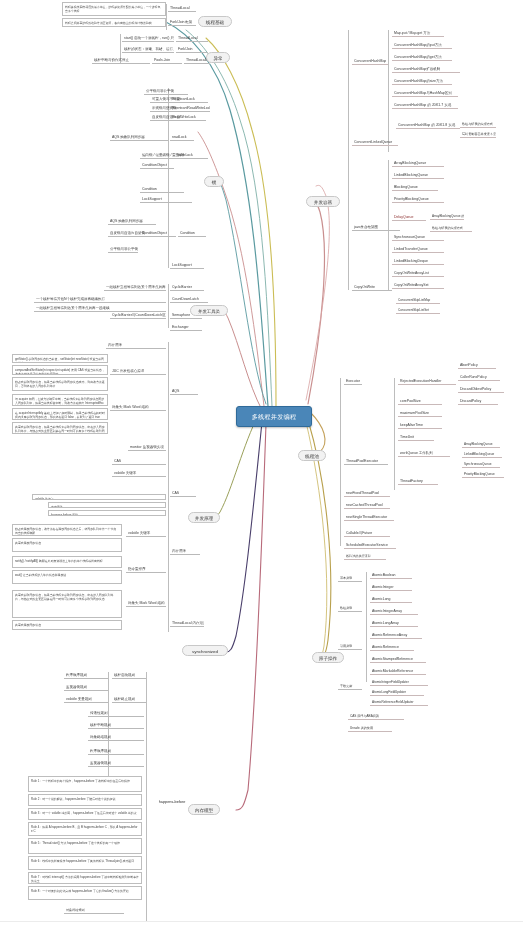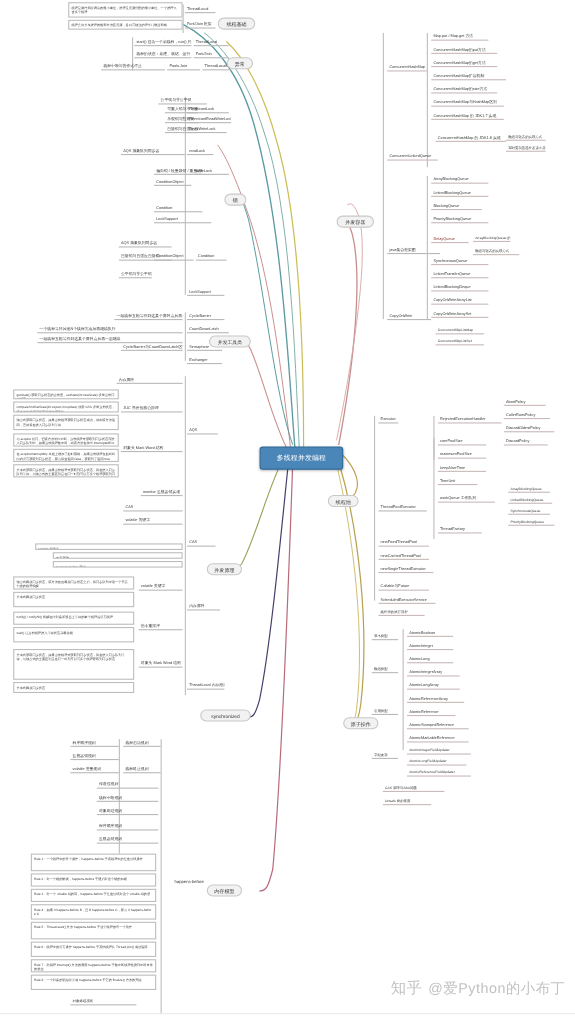--- a/index.html
+++ b/index.html
@@ -301,19 +301,15 @@
   <div class="leaf sm" style="left:338px;top:644px;width:24px;">引用类型</div>
   <div class="leaf rt" style="left:370px;top:656px;width:56px;">AtomicStampedReference</div>
   <div class="leaf rt" style="left:370px;top:668px;width:56px;">AtomicMarkableReference</div>
   <div class="leaf rt sm" style="left:370px;top:680px;width:58px;">AtomicIntegerFieldUpdater</div>
   <div class="leaf rt sm" style="left:370px;top:690px;width:54px;">AtomicLongFieldUpdater</div>
   <div class="leaf rt sm" style="left:370px;top:700px;width:58px;">AtomicReferenceFieldUpdater</div>
   <div class="leaf sm" style="left:338px;top:684px;width:24px;">字段更新</div>
   <div class="leaf rt sm" style="left:348px;top:714px;width:56px;">CAS 原理与ABA问题</div>
   <div class="leaf rt sm" style="left:348px;top:726px;width:44px;">Unsafe 类的使用</div>
 
-  <div class="wm">
-    <span class="zh">知乎</span>
-    <span class="at">@爱Python的小布丁</span>
-  </div>
   <div class="wm-rule"></div>
 
 </div>
 
 </body></html>

